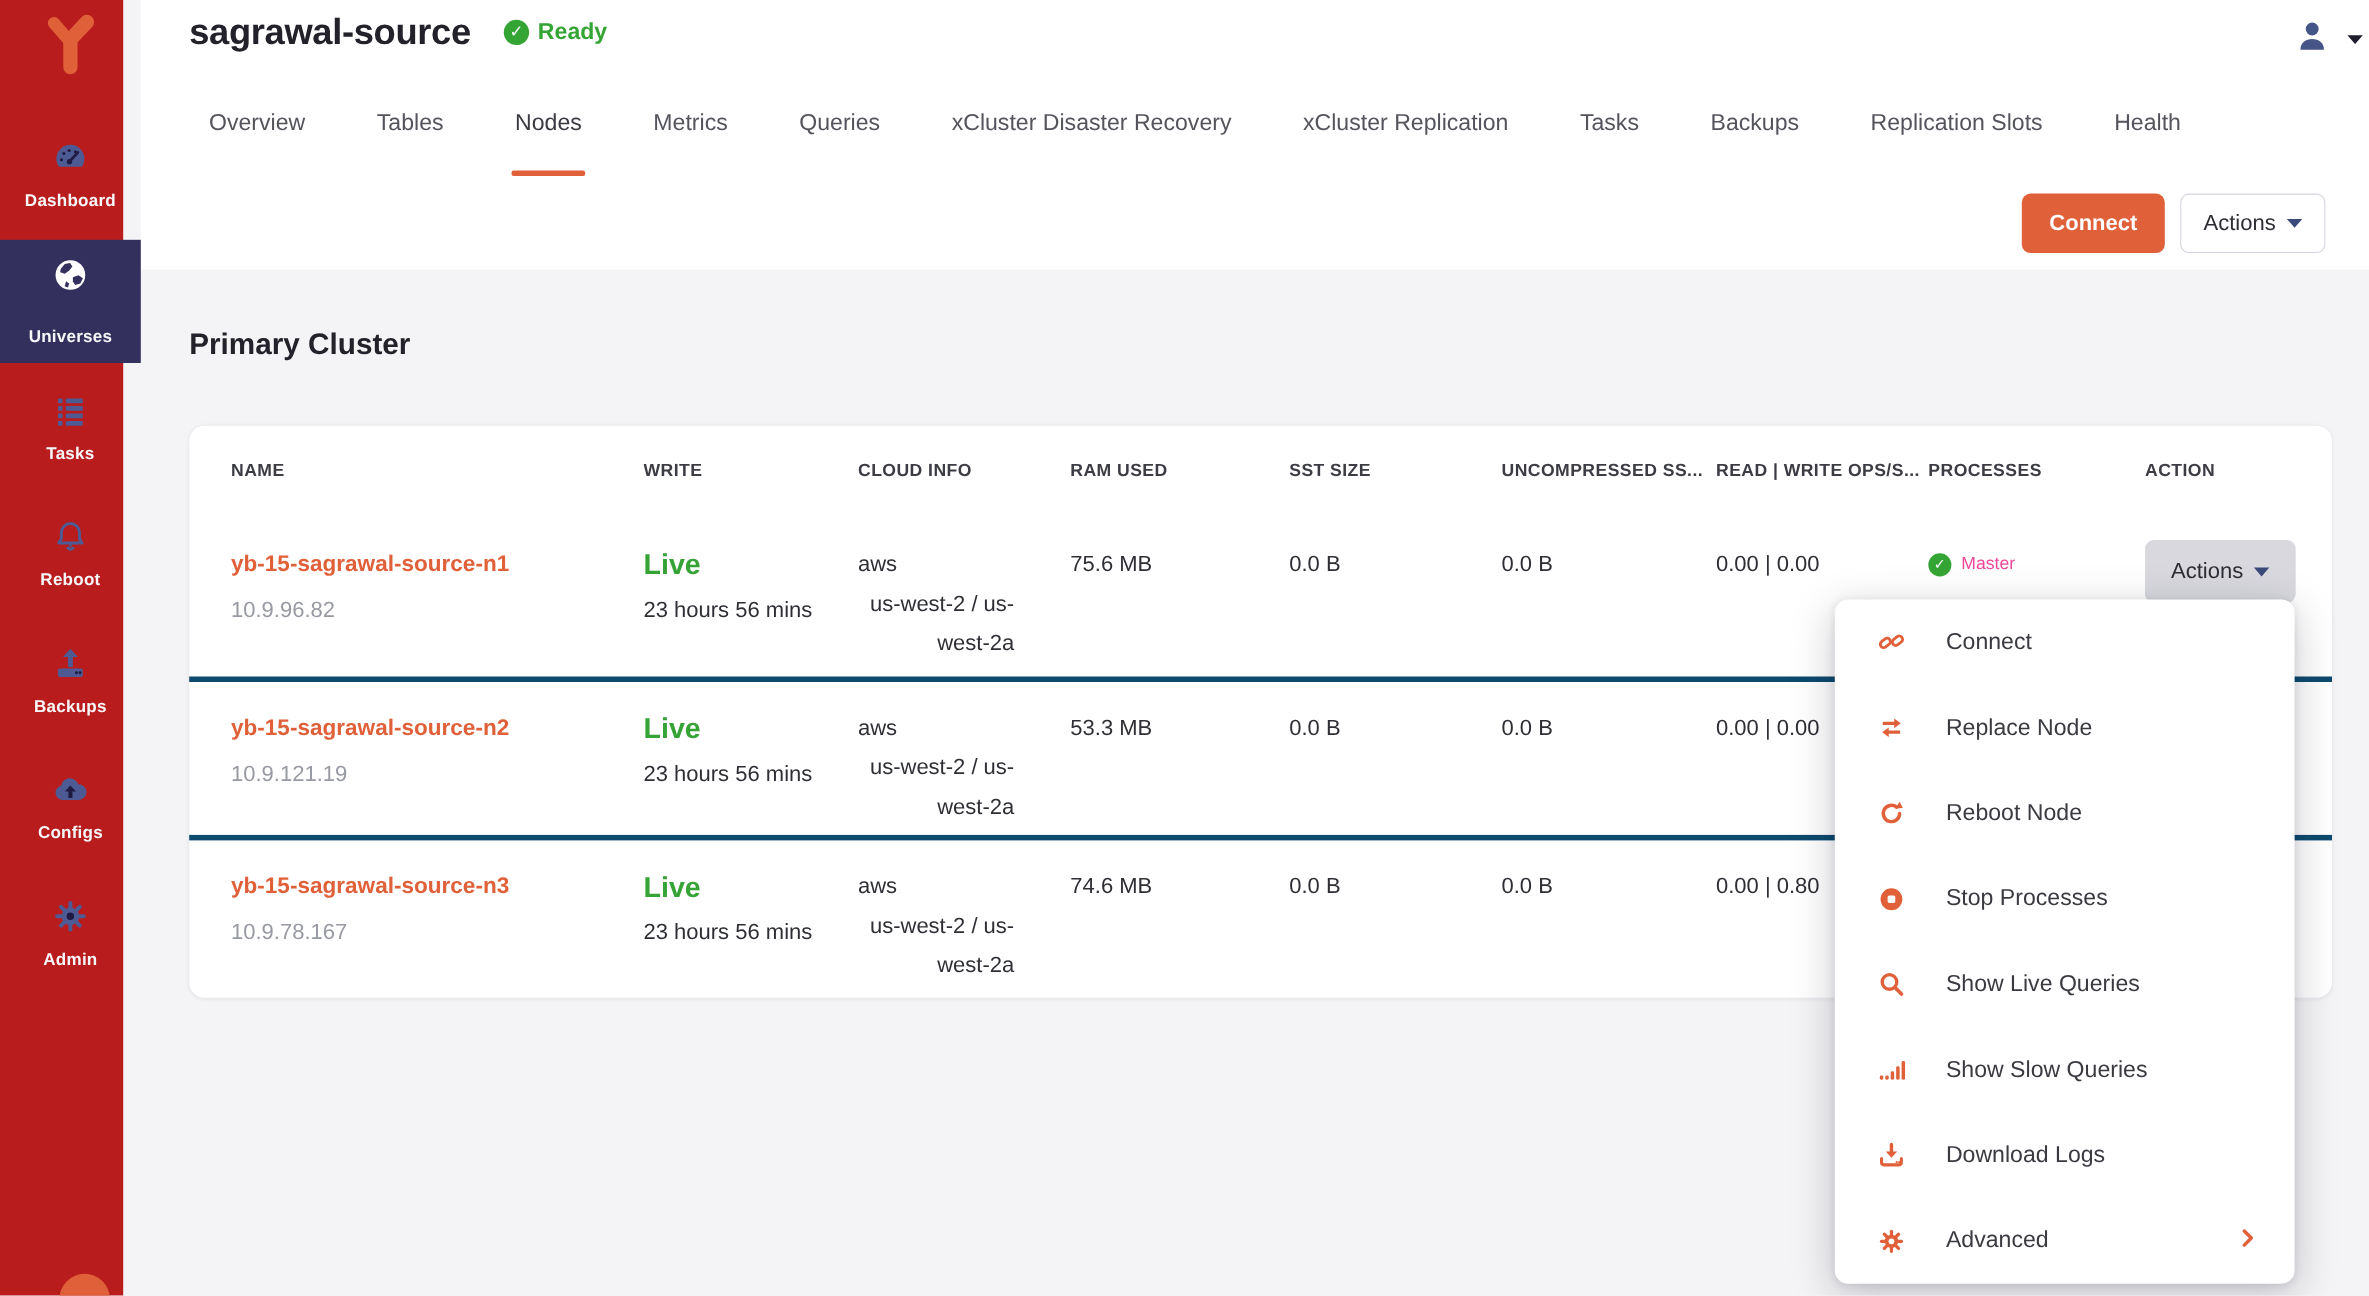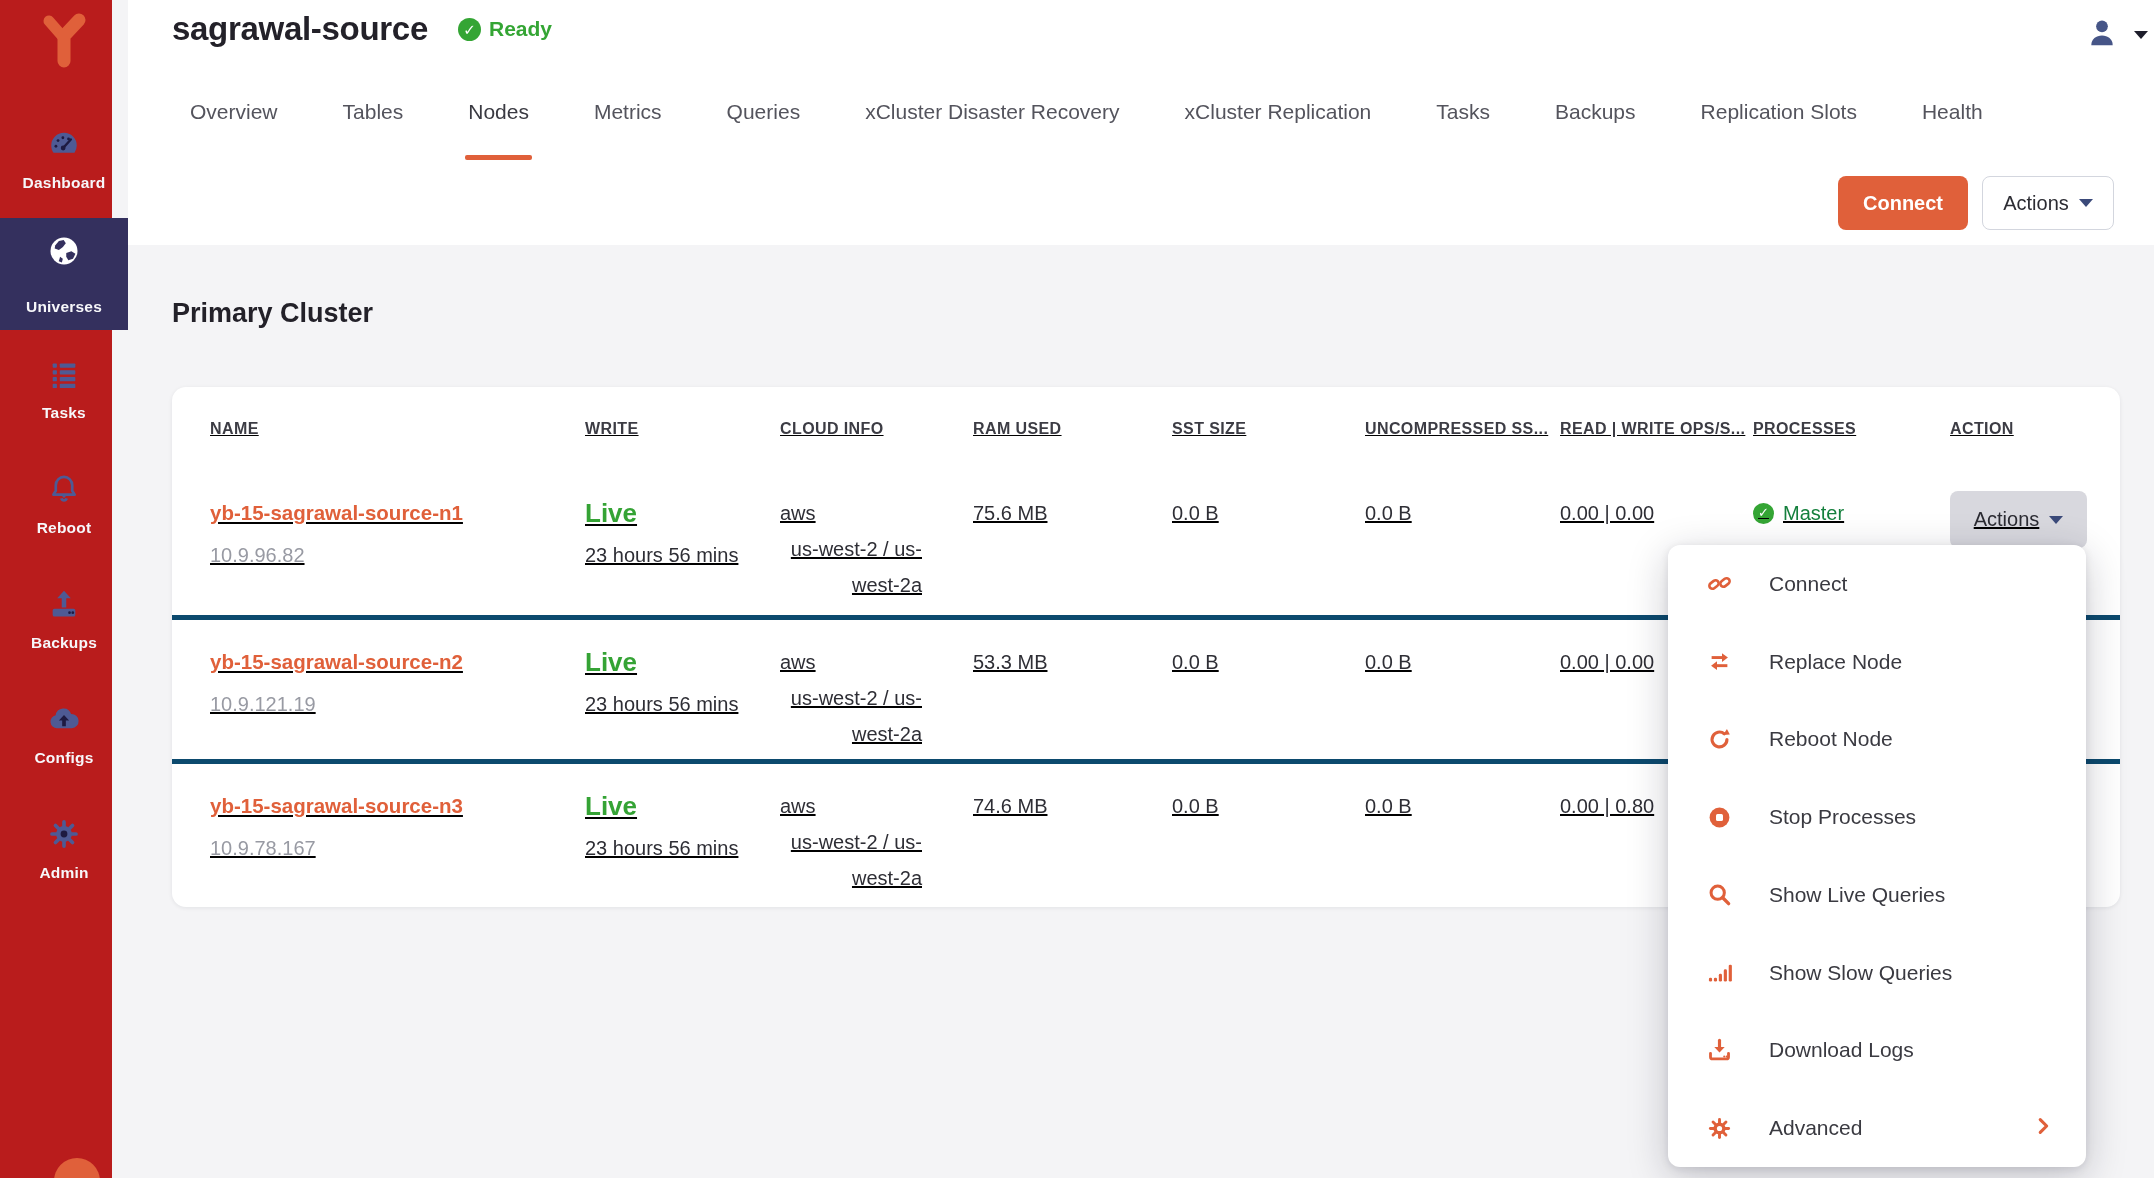--- a/index.html
+++ b/index.html
@@ -36,37 +36,37 @@
                border:1px solid #d3d6de;border-radius:8px;color:#2c2c33;font-size:20px;cursor:pointer;
                display:flex;align-items:center;justify-content:center;gap:10px;font-family:inherit;box-sizing:border-box;}
   .caret-down{width:0;height:0;border-left:7px solid transparent;border-right:7px solid transparent;
               border-top:8px solid #3b4a7a;display:inline-block;}
   .user{position:absolute;left:2086px;top:15px;display:flex;align-items:center;gap:16px;cursor:pointer;}
   .user .caret-down{border-top-color:#1d1d2b;}
 
   
   .section-title{position:absolute;left:172px;top:298px;font-size:27px;font-weight:700;color:#232129;}
   .card{position:absolute;left:172px;top:387px;width:1948px;height:520px;background:#fff;border-radius:14px;
-        box-shadow:0 1px 4px rgba(16,24,40,.08);text-decoration:underline;}
+        box-shadow:0 1px 4px rgba(16,24,40,.08);}
   .thead,.trow{display:grid;grid-template-columns:375px 195px 193px 199px 193px 195px 193px 197px 170px;
                padding-left:38px;box-sizing:border-box;}
   .thead{height:84px;align-items:center;}
   .th{font-size:16px;font-weight:700;color:#3c3c44;letter-spacing:.4px;white-space:nowrap;overflow:hidden;}
   .trow{height:144px;align-items:start;padding-top:24px;}
   .trow.bordered{border-top:5px solid #0c4a6e;}
   .td{font-size:20px;color:#2e2e35;line-height:36px;padding-right:14px;}
   .node-link{color:#e0603a;font-weight:600;font-size:20.5px;cursor:pointer;text-decoration:none;display:block;}
   .node-ip{color:#989aa3;font-size:20px;margin-top:6px;}
   .status-live{color:#35a335;font-weight:600;font-size:26px;}
   .uptime{color:#2e2e35;font-size:20px;margin-top:6px;}
   .cloud-region{width:142px;text-align:right;}
   .proc-line{display:flex;align-items:center;gap:9px;margin-bottom:7px;}
   .proc-check{width:21px;height:21px;border-radius:50%;background:#34a534;color:#fff;display:inline-flex;
               align-items:center;justify-content:center;font-size:13px;font-weight:700;flex:none;}
-  .proc-link{color:#15803d;font-size:20px;cursor:pointer;text-decoration:none;}
+  .proc-link{color:#ec4899;font-size:16px;cursor:pointer;text-decoration:none;}
   .btn-row-actions{width:137px;height:57px;background:#d8d8de;border:none;border-radius:8px;color:#2c2c33;
                    font-size:20px;display:flex;align-items:center;justify-content:center;gap:10px;cursor:pointer;
                    font-family:inherit;margin-top:-4px;}
 
   
   .menu{position:absolute;left:1668px;top:545px;width:418px;height:622px;background:#fff;border-radius:12px;
         box-shadow:0 10px 40px rgba(20,20,40,.22), 0 2px 8px rgba(20,20,40,.10);z-index:10;
         display:flex;flex-direction:column;margin:0;padding:0;list-style:none;}
   .menu li{flex:1;display:flex;align-items:center;padding-left:38px;position:relative;cursor:pointer;}
   .mi{width:27px;height:27px;flex:none;}

